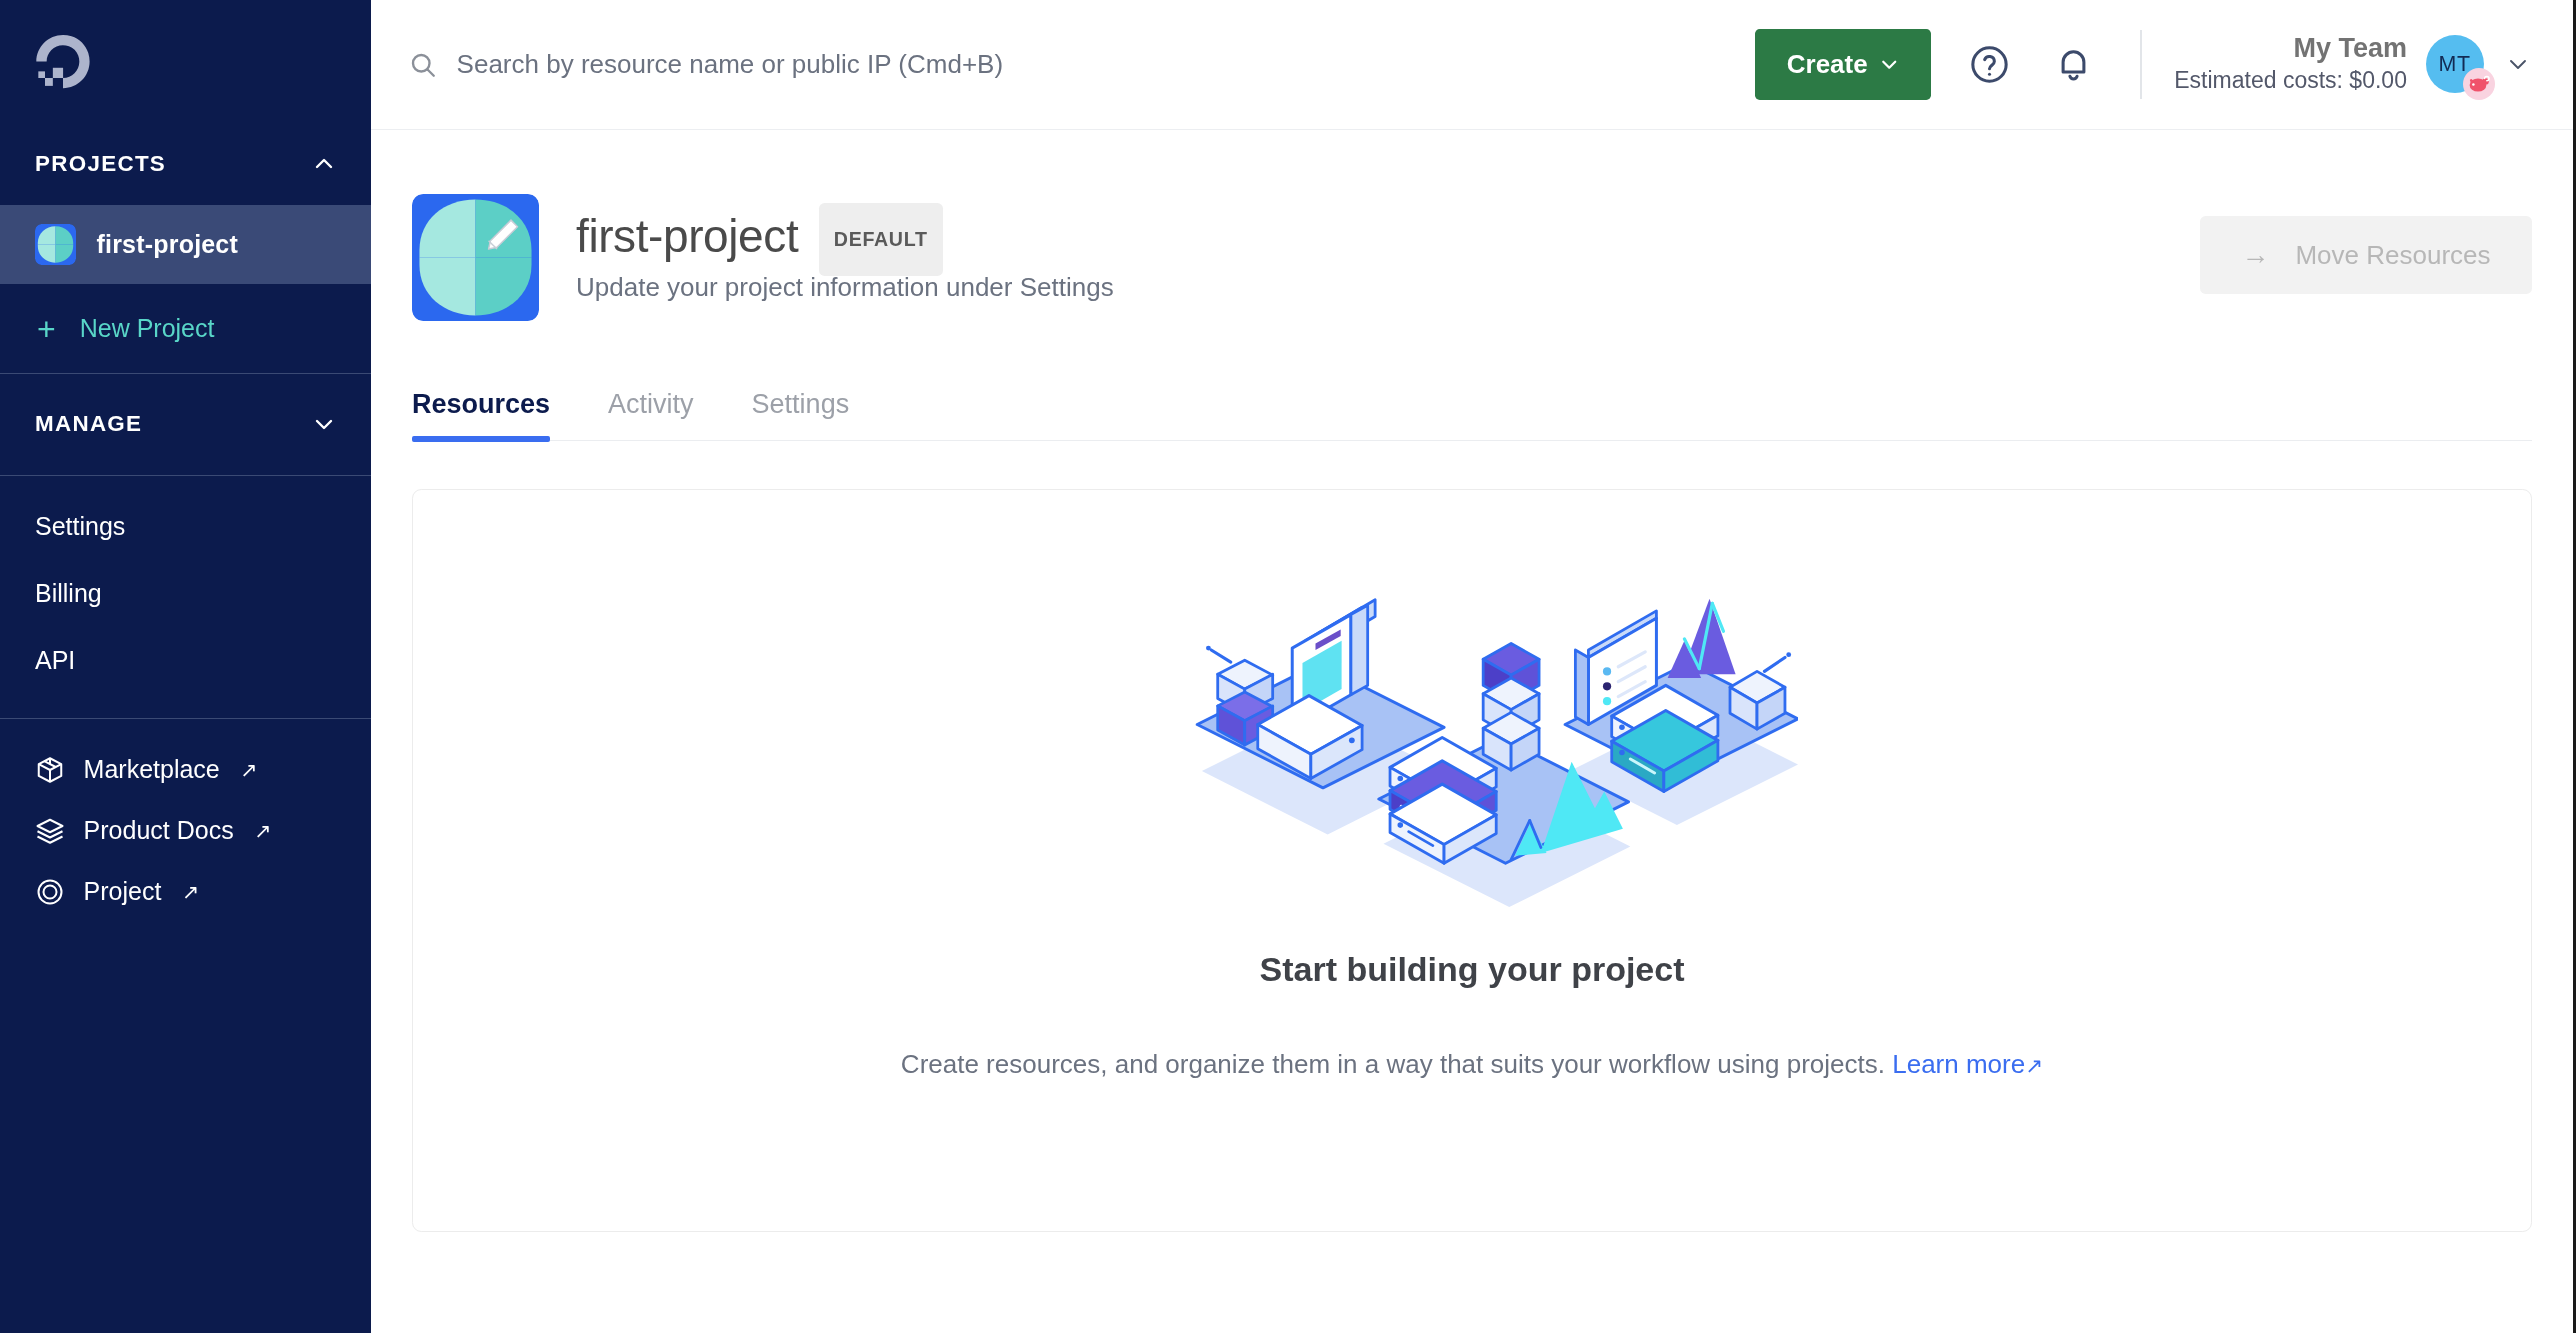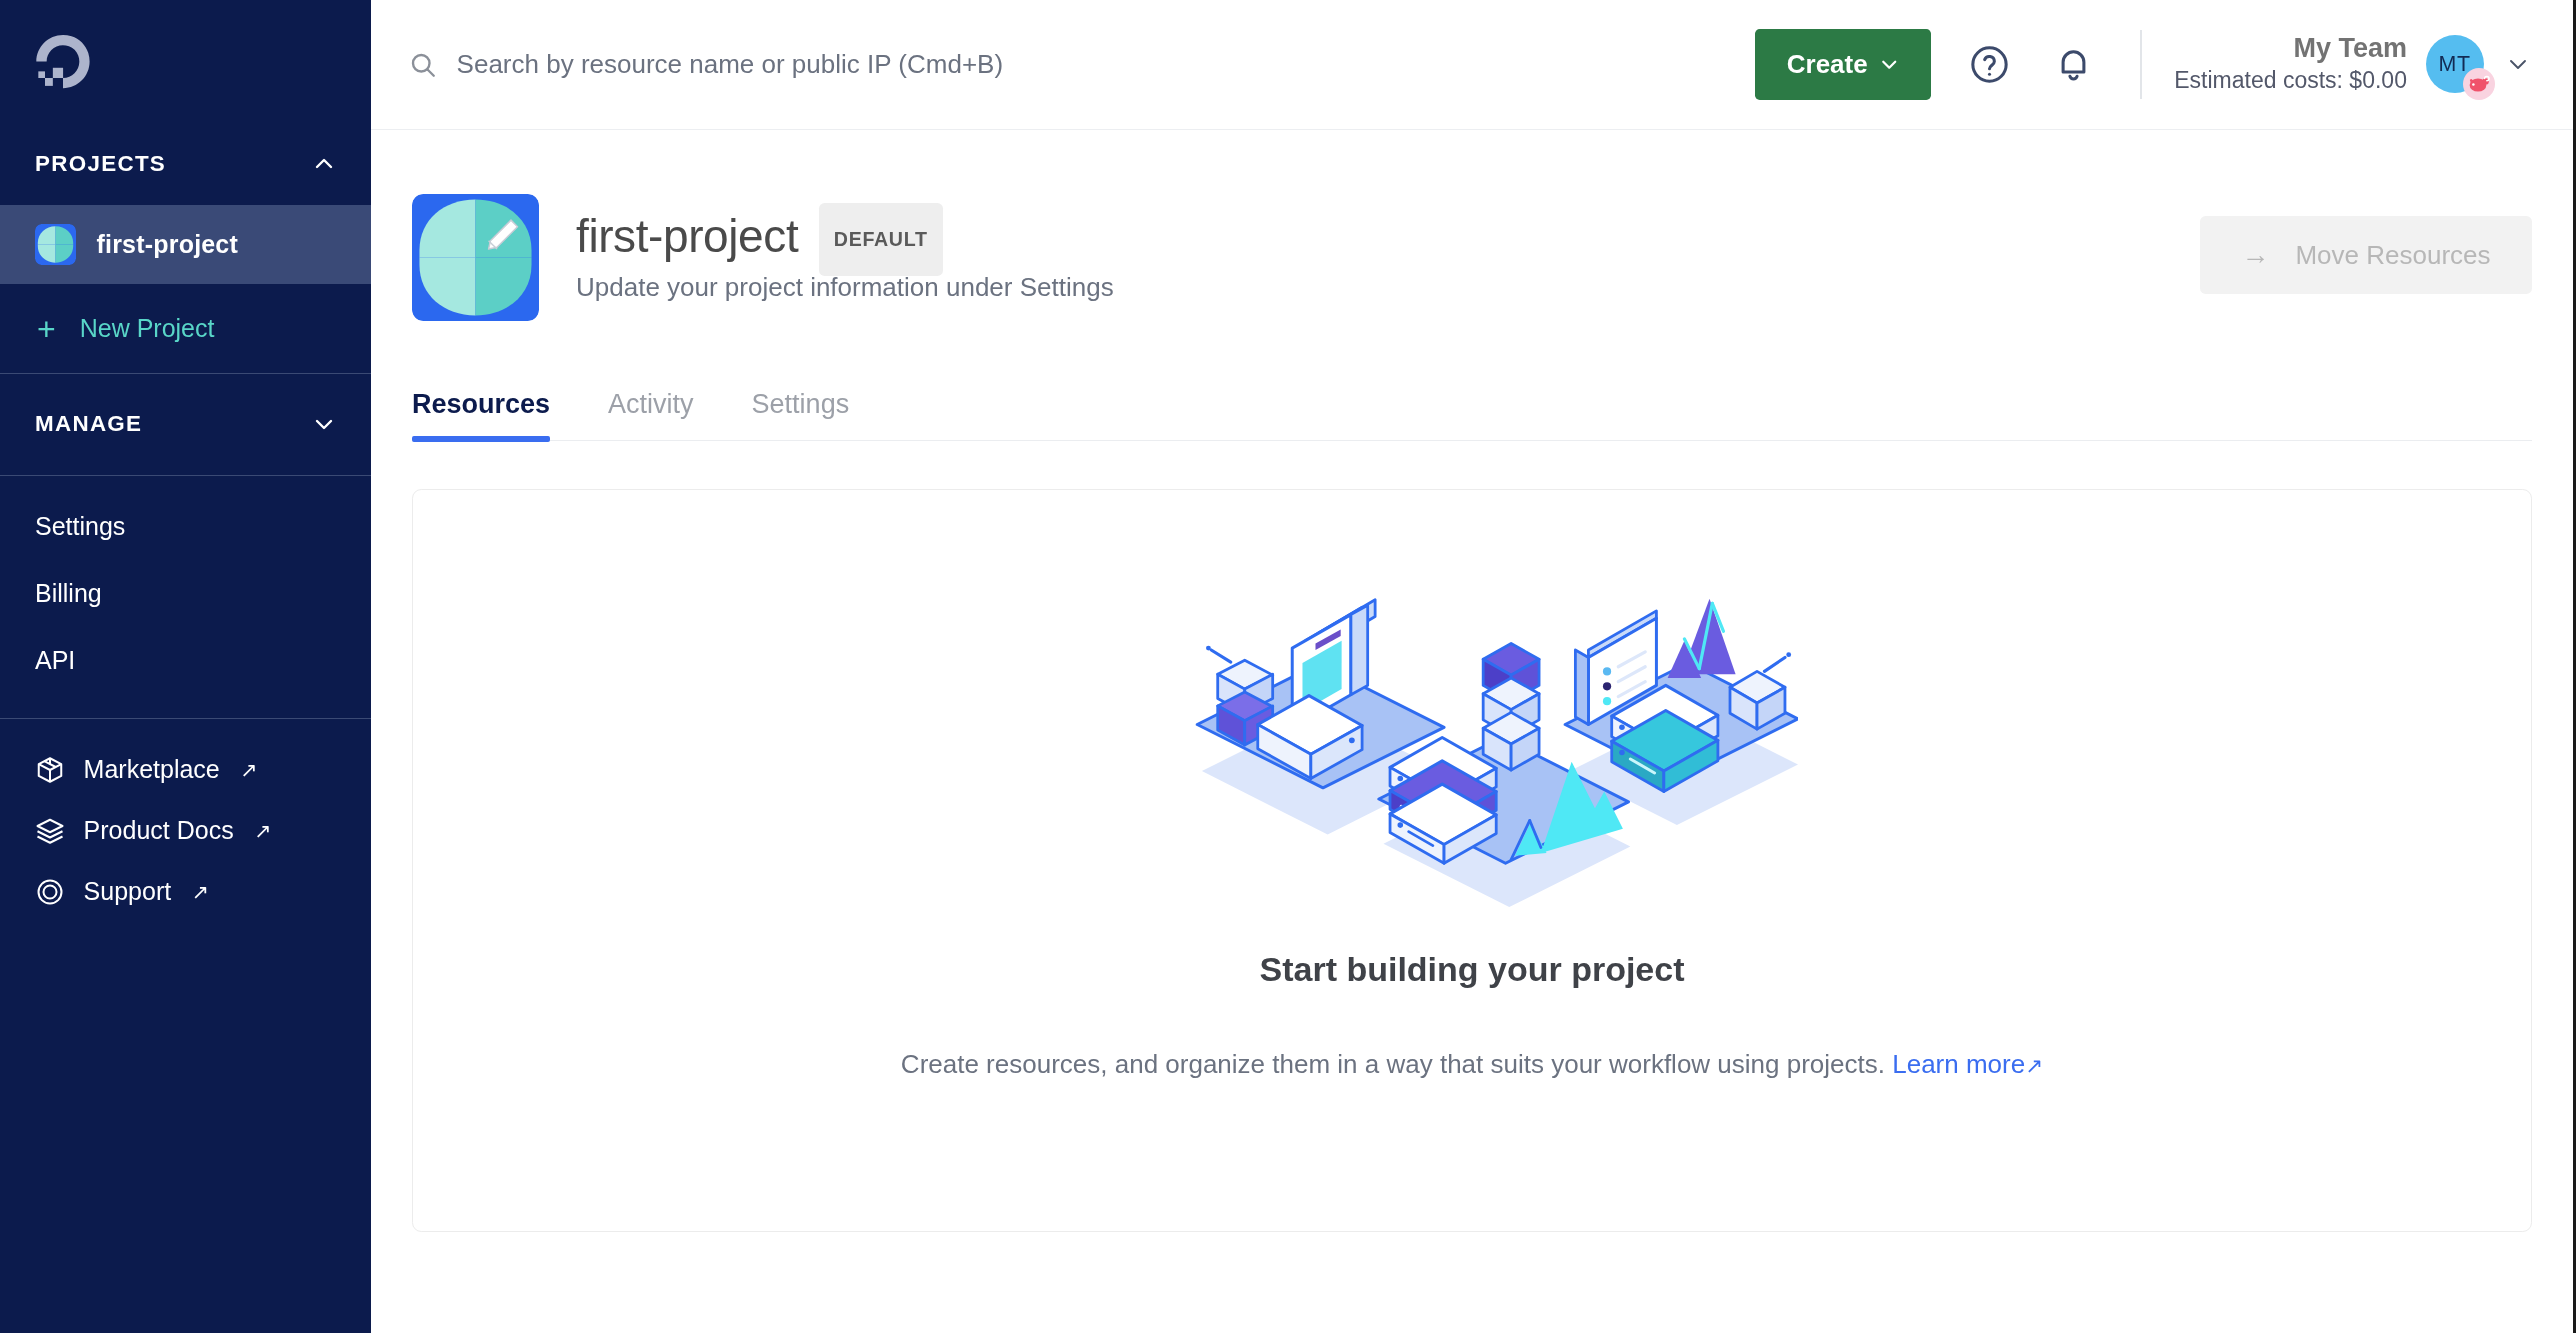--- a/index.html
+++ b/index.html
@@ -269,21 +269,21 @@
         <span>Product Docs</span>
         <span class="ext">↗</span>
       </div>
       <div class="sb-link">
         <span class="ico">
           <svg viewBox="0 0 24 24" fill="none" stroke="#ffffff" stroke-width="1.6">
             <circle cx="12" cy="12" r="9.2"></circle>
             <circle cx="12" cy="12" r="5.2"></circle>
           </svg>
         </span>
-        <span>Support</span>
+        <span>Project</span>
         <span class="ext">↗</span>
       </div>
     </nav>
   </aside>
 
   <div class="main">
 
     <header class="topbar">
       <div class="search-box">
         <span class="search-ico">

